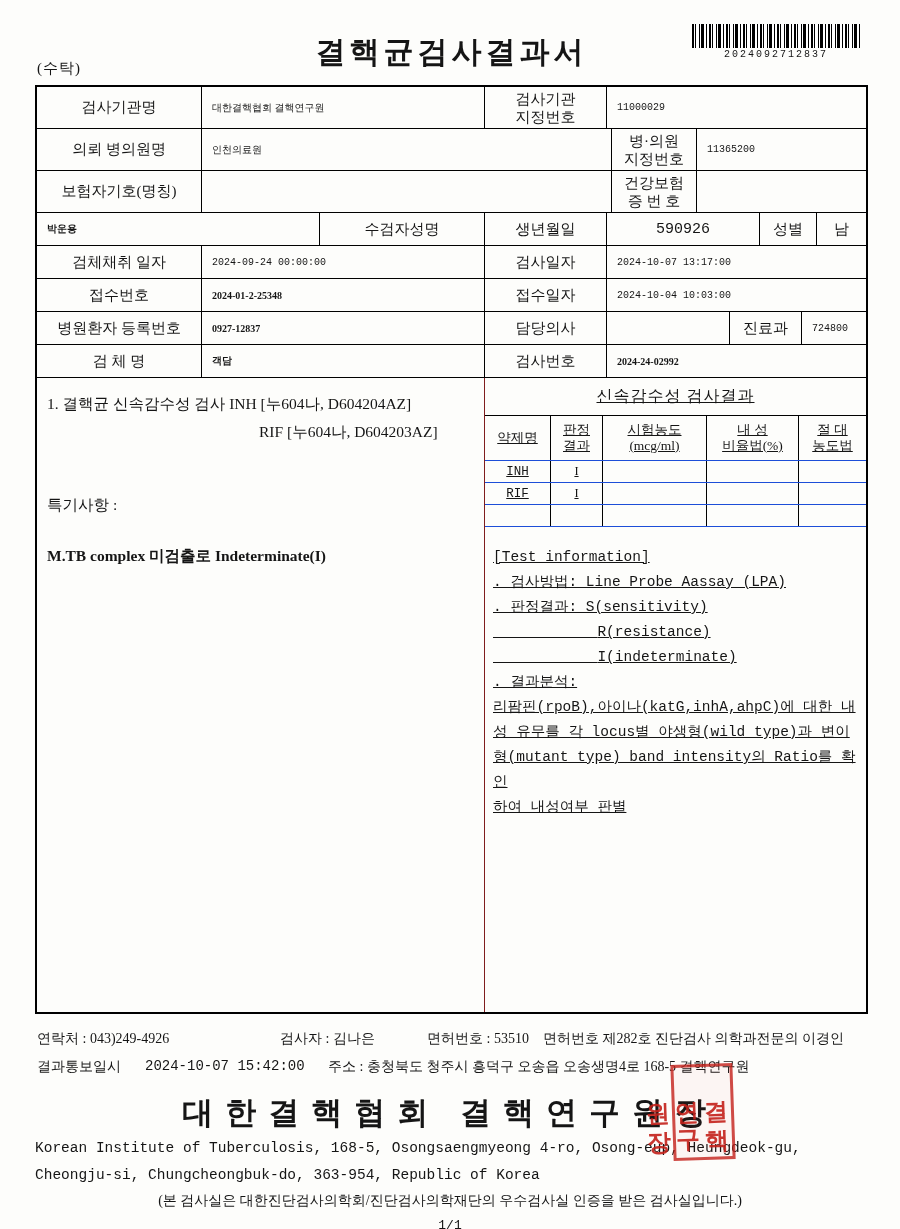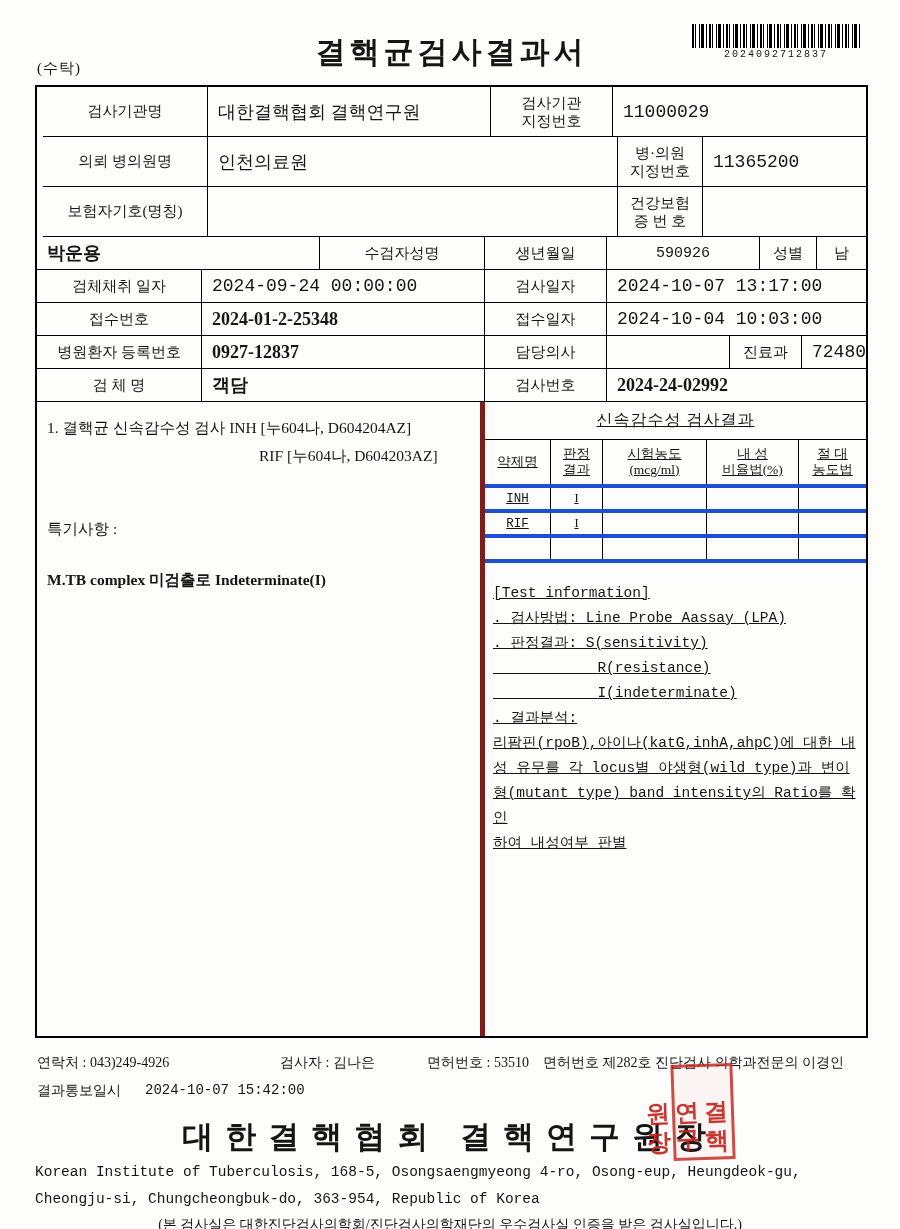--- a/index.html
+++ b/index.html
@@ -21,38 +21,38 @@
   .bars { height:24px;
     background:repeating-linear-gradient(90deg,
       #000 0px,#000 2px,#fff 2px,#fff 3px,#000 3px,#000 4px,#fff 4px,#fff 7px,
       #000 7px,#000 8px,#fff 8px,#fff 9px,#000 9px,#000 12px,#fff 12px,#fff 14px,
       #000 14px,#000 15px,#fff 15px,#fff 17px); }
   .barcode-num { font-size:10px; text-align:center; letter-spacing:2px; margin-top:1px; }
 
   
   .form { margin:7px 32px 0 35px; border:2px solid #000; }
   .irow { display:flex; border-bottom:1px solid #000; }
-  .h42 { height:50px;margin-left:6px; } .h33 { height:33px; }
+  .h42 { height:42px; } .h33 { height:33px; }
   .cell { border-right:1px solid #000; display:flex; align-items:center; overflow:hidden; }
   .cell:last-child { border-right:none; }
   .lab { justify-content:center; text-align:center; font-size:15px; }
-  .val { padding:0 10px; font-size:18px;text-align:right; }
+  .val { padding:0 10px; font-size:10px;text-align:right; }
   .w165{width:165px;} .w283{width:283px;} .w410{width:410px;} .w122{width:122px;}
   .w85{width:85px;} .w153{width:153px;} .w57{width:57px;} .w123{width:123px;}
   .w72{width:72px;} .fx{flex:1;}
 
   
   .main { display:flex; height:634px; }
-  .left-panel { width:448px; border-right:5px solid #7f1d1d; padding:16px 8px 0 10px; font-size:15.5px; }
+  .left-panel { width:448px; border-right:1px solid #7f1d1d; padding:16px 8px 0 10px; font-size:15.5px; }
   .lp-line2 { margin-left:212px; margin-top:7px; }
   .lp-notes { margin-top:52px; }
   .lp-note  { margin-top:30px; font-weight:bold; }
   .right-panel { flex:1; display:flex; flex-direction:column;text-decoration:underline; }
   .rp-title { height:38px; border-bottom:1px solid #000; display:flex; align-items:center; justify-content:center; font-size:16px; letter-spacing:1px; }
-  .dt-row { display:flex; border-bottom:4px solid #1d4ed8;justify-content:space-between; }
+  .dt-row { display:flex; border-bottom:1px solid #1d4ed8;justify-content:space-between; }
   .dt-cell { border-right:1px solid #000; display:flex; align-items:center; justify-content:center; text-align:center; }
   .dt-cell:last-child { border-right:none; }
   .dt-head .dt-cell { height:44px; font-size:13.5px; }
   .dt-data .dt-cell { height:21px; font-size:12.5px; }
   .c1{width:66px;} .c2{width:52px;} .c3{width:104px;} .c4{width:92px;} .c5{flex:1;}
   .test-info { padding:18px 6px 0 8px; font-size:14.5px; line-height:25px; white-space:pre-wrap; }
 
   
   .footer { margin:16px 35px 0 35px; position:relative; font-size:14px; }
   .f-rowA, .f-rowB { position:relative; height:28px; }
@@ -216,20 +216,21 @@
   <div class="footer">
     <div class="f-rowA">
       <span class="fa1">연락처 : 043)249-4926</span>
       <span class="fa2">검사자 : 김나은</span>
       <span class="fa3">면허번호 : 53510</span>
       <span class="fa4">면허번호 제282호 진단검사 의학과전문의 이경인</span>
     </div>
     <div class="f-rowB">
       <span class="fb1">결과통보일시</span>
       <span class="fb2 mono">2024-10-07 15:42:00</span>
+      <span class="fb3">주소 : 충청북도 청주시 흥덕구 오송읍 오송생명4로 168-5 결핵연구원</span>
     </div>
     <div class="big-title">대한결핵협회  결핵연구원장</div>
     <div class="en-line mono">Korean Institute of Tuberculosis, 168-5, Osongsaengmyeong 4-ro, Osong-eup, Heungdeok-gu,</div>
     <div class="en-line mono">Cheongju-si, Chungcheongbuk-do, 363-954, Republic of Korea</div>
     <div class="accred">(본 검사실은 대한진단검사의학회/진단검사의학재단의 우수검사실 인증을 받은 검사실입니다.)</div>
     <div class="pagenum mono">1/1</div>
   </div>
 
   <div class="seal">결핵연구원장</div>
 

